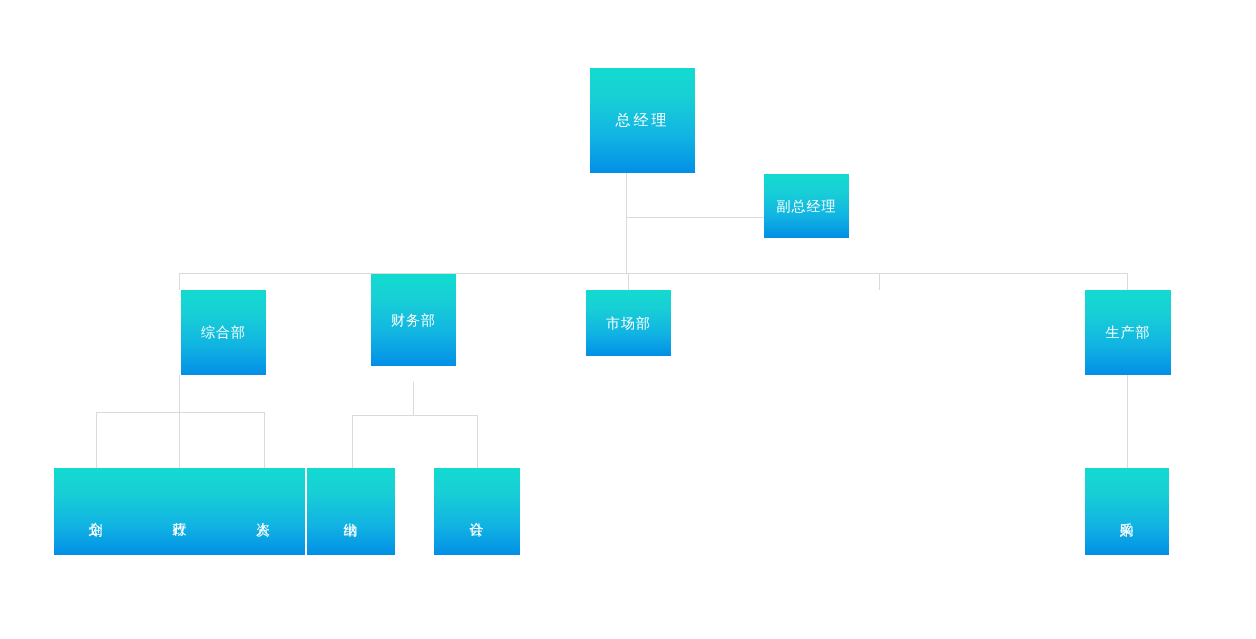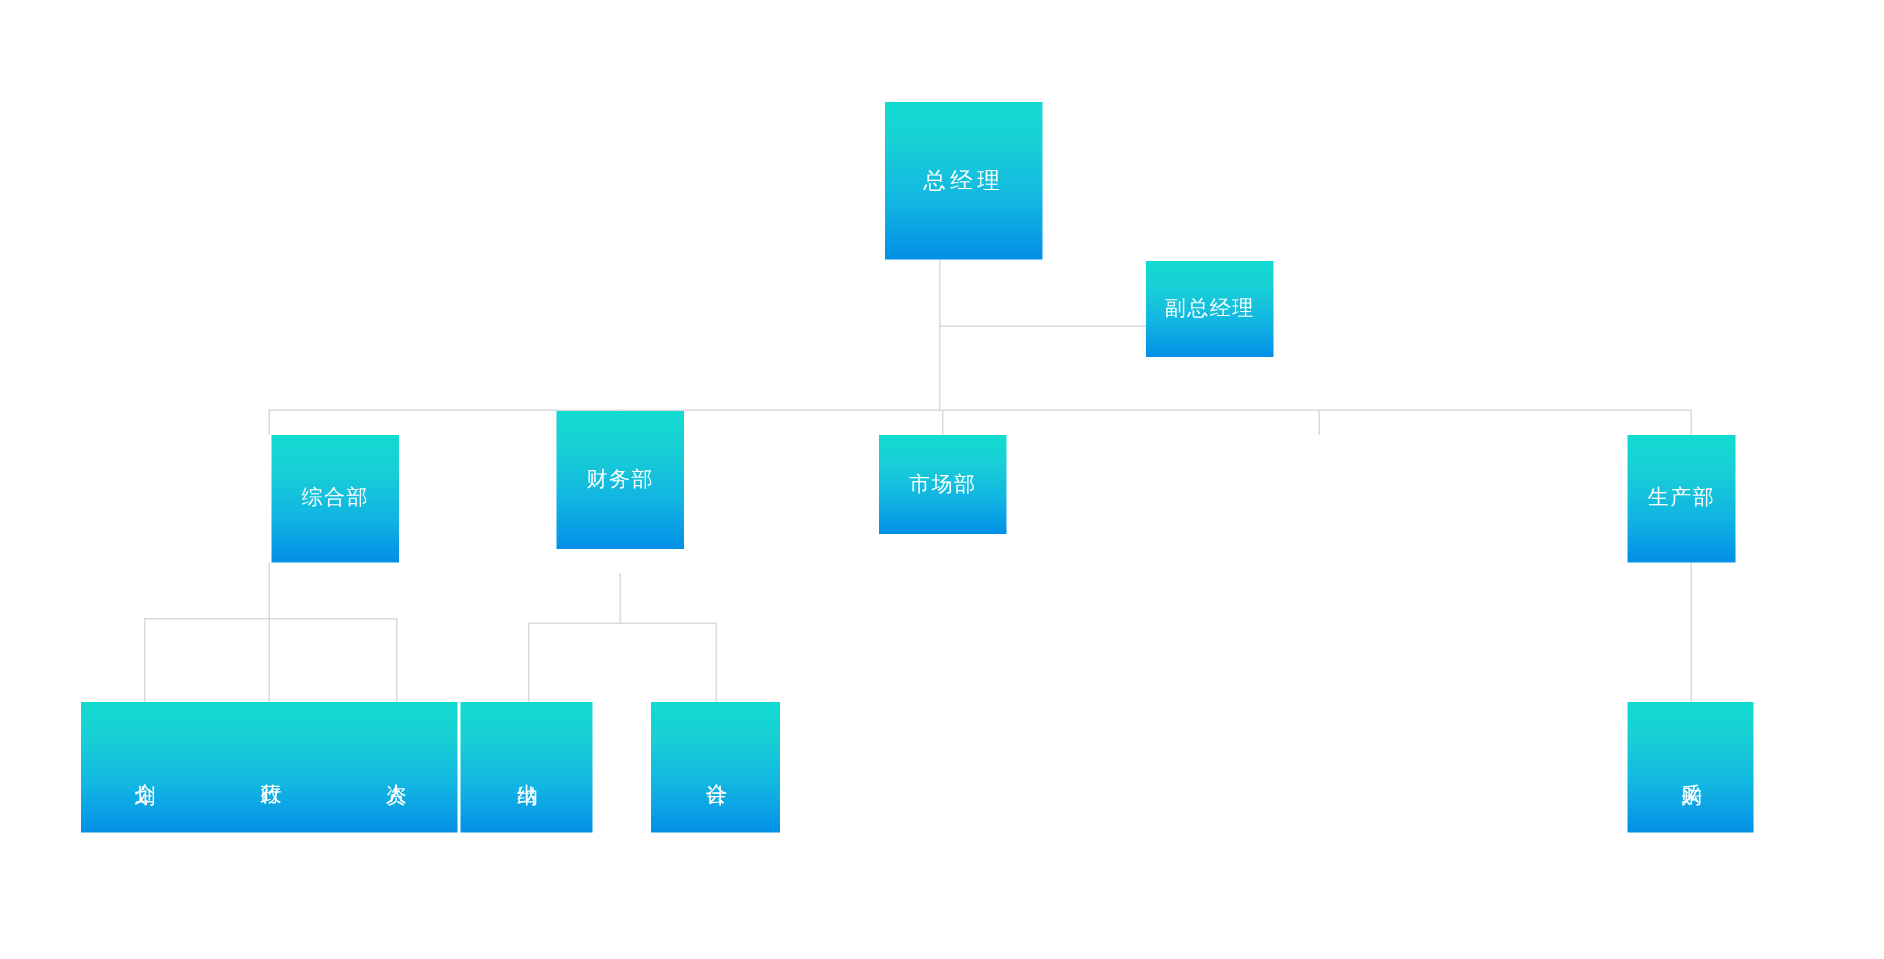--- a/index.html
+++ b/index.html
@@ -93,21 +93,21 @@
 
   <div class="node node-dept" style="left:371px; top:274px; width:85px; height:92px;">
     <span>财务部</span>
   </div>
 
   <div class="node node-dept" style="left:586px; top:290px; width:85px; height:66px;">
     <span>市场部</span>
   </div>
 
 
-  <div class="node node-dept" style="left:1085px; top:290px; width:72px; height:85px;">
+  <div class="node node-dept" style="left:1085px; top:290px; width:86px; height:85px;">
     <span>生产部</span>
   </div>
 
   <div class="node node-leaf v-text" style="left:54px; top:468px; width:84px; height:87px;">
     <span>企划</span>
   </div>
 
   <div class="node node-leaf v-text" style="left:138px; top:468px; width:84px; height:87px;">
     <span>行政</span>
   </div>

